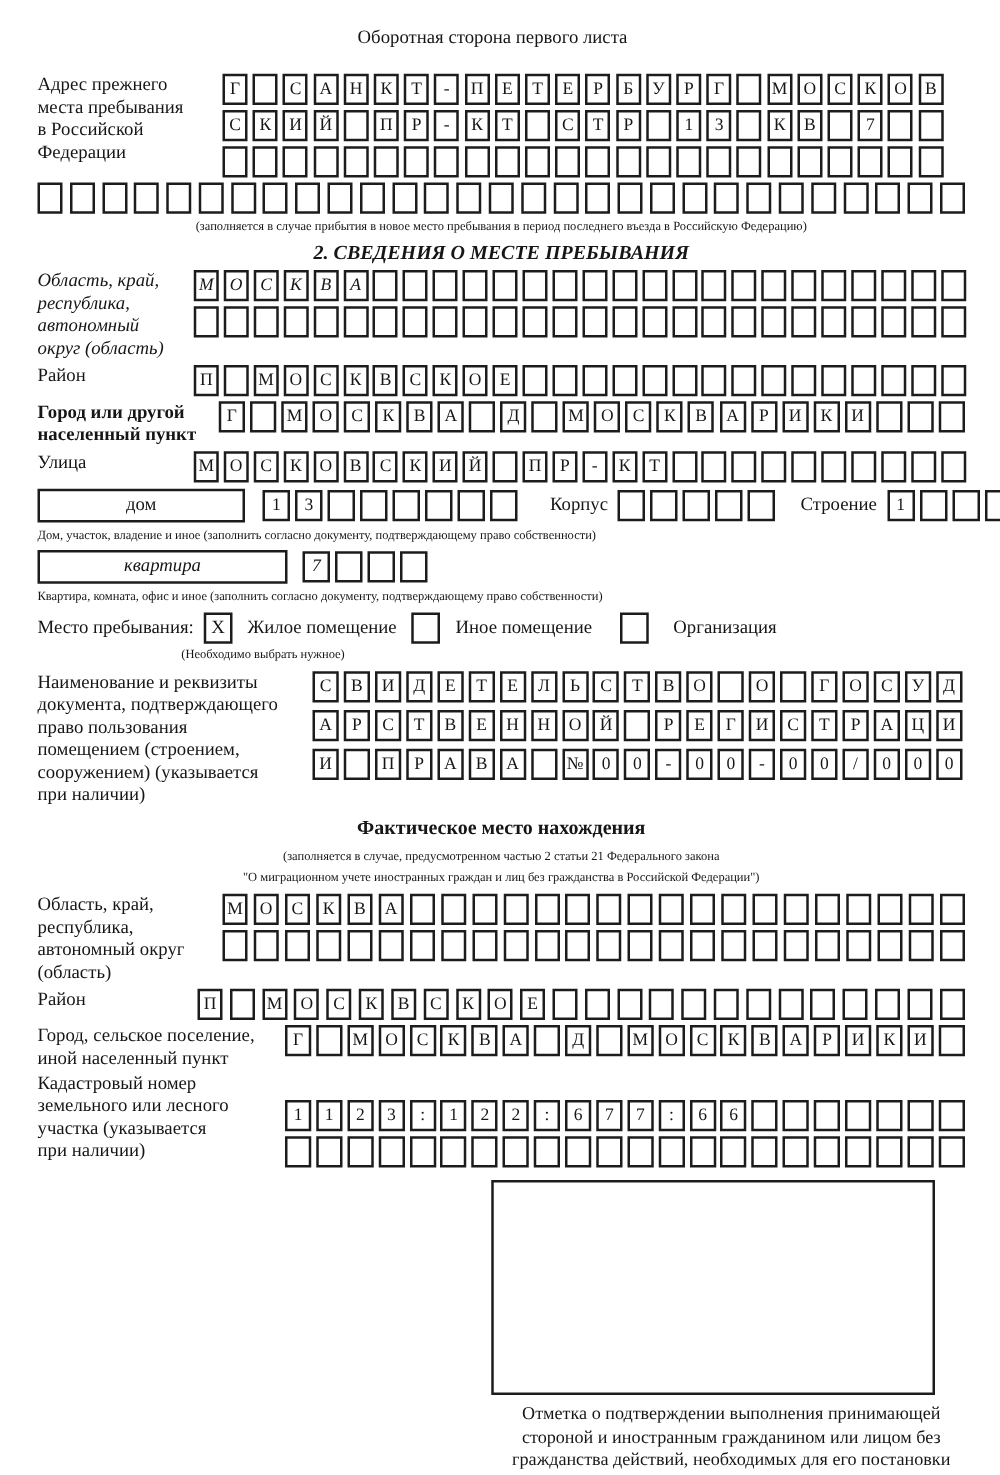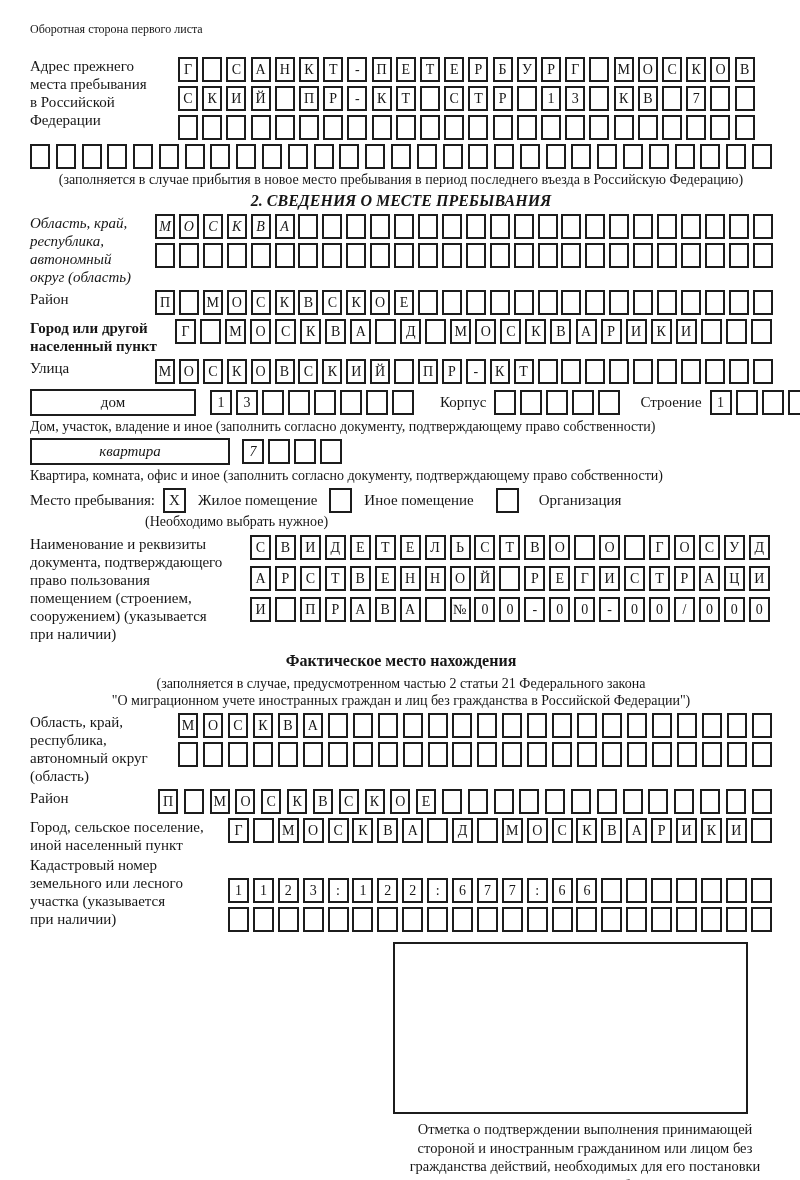--- a/index.html
+++ b/index.html
@@ -3,42 +3,42 @@
 <meta charset="utf-8">
 <style>
   html,body { margin:0; padding:0; background:#e8e8e8; }
   .page {
     width:800px; height:1180px; box-sizing:border-box;
     margin:0 auto; padding:22px 28px 0 30px;
     background:#ffffff; color:#161616;
     font-family:"Liberation Serif","DejaVu Serif",serif;
     position:relative; overflow:hidden;
   }
-  .corner { text-align:left; font-size:12px; padding-right:14px; }
+  .corner { text-align:center; font-size:15px; padding-right:14px; }
   .frow { display:flex; align-items:flex-start; }
   .ac { align-items:center; }
   .flabel { font-size:15px; line-height:18px; flex-shrink:0; }
   .rows { display:flex; flex-direction:column; }
   .g4 > * + * { margin-top:4px; }
   .g6 > * + * { margin-top:6px; }
   .cellrow { display:flex; justify-content:space-between; flex-shrink:0; }
   .cell {
     width:20px; height:25px; border:2px solid #1c1c1c; box-sizing:border-box;
     display:flex; align-items:center; justify-content:center;
     font-size:14px; line-height:1;
   }
   .cw22 .cell { width:22px; }
   .cw21 .cell { width:21px; }
   .w577 { width:577px; } .w742 { width:742px; } .w618 { width:618px; }
   .w597 { width:597px; } .w520 { width:520px; } .w594 { width:594px; }
   .w544 { width:544px; } .w204 { width:204px; } .w126 { width:126px; }
   .w100 { width:100px; }
   .lw125 { width:125px; } .lw145 { width:145px;font-weight:bold; } .lw148 { width:148px; }
   .lw128 { width:128px; } .lw198 { width:198px; } .lw220 { width:220px; }
-  .note { font-size:14px; line-height:17px; }
+  .note { font-size:10px; line-height:17px; }
   .center { text-align:center; }
   .sec-title { text-align:center; font-weight:bold; font-size:16px; line-height:20px; }
   .labelbox {
     height:27px; border:2px solid #1c1c1c; box-sizing:border-box;
     display:flex; align-items:center; justify-content:center;
     font-size:15px; flex-shrink:0;
   }
   .chk {
     width:23px; height:25px; border:2px solid #1c1c1c; box-sizing:border-box;
     display:flex; align-items:center; justify-content:center;

